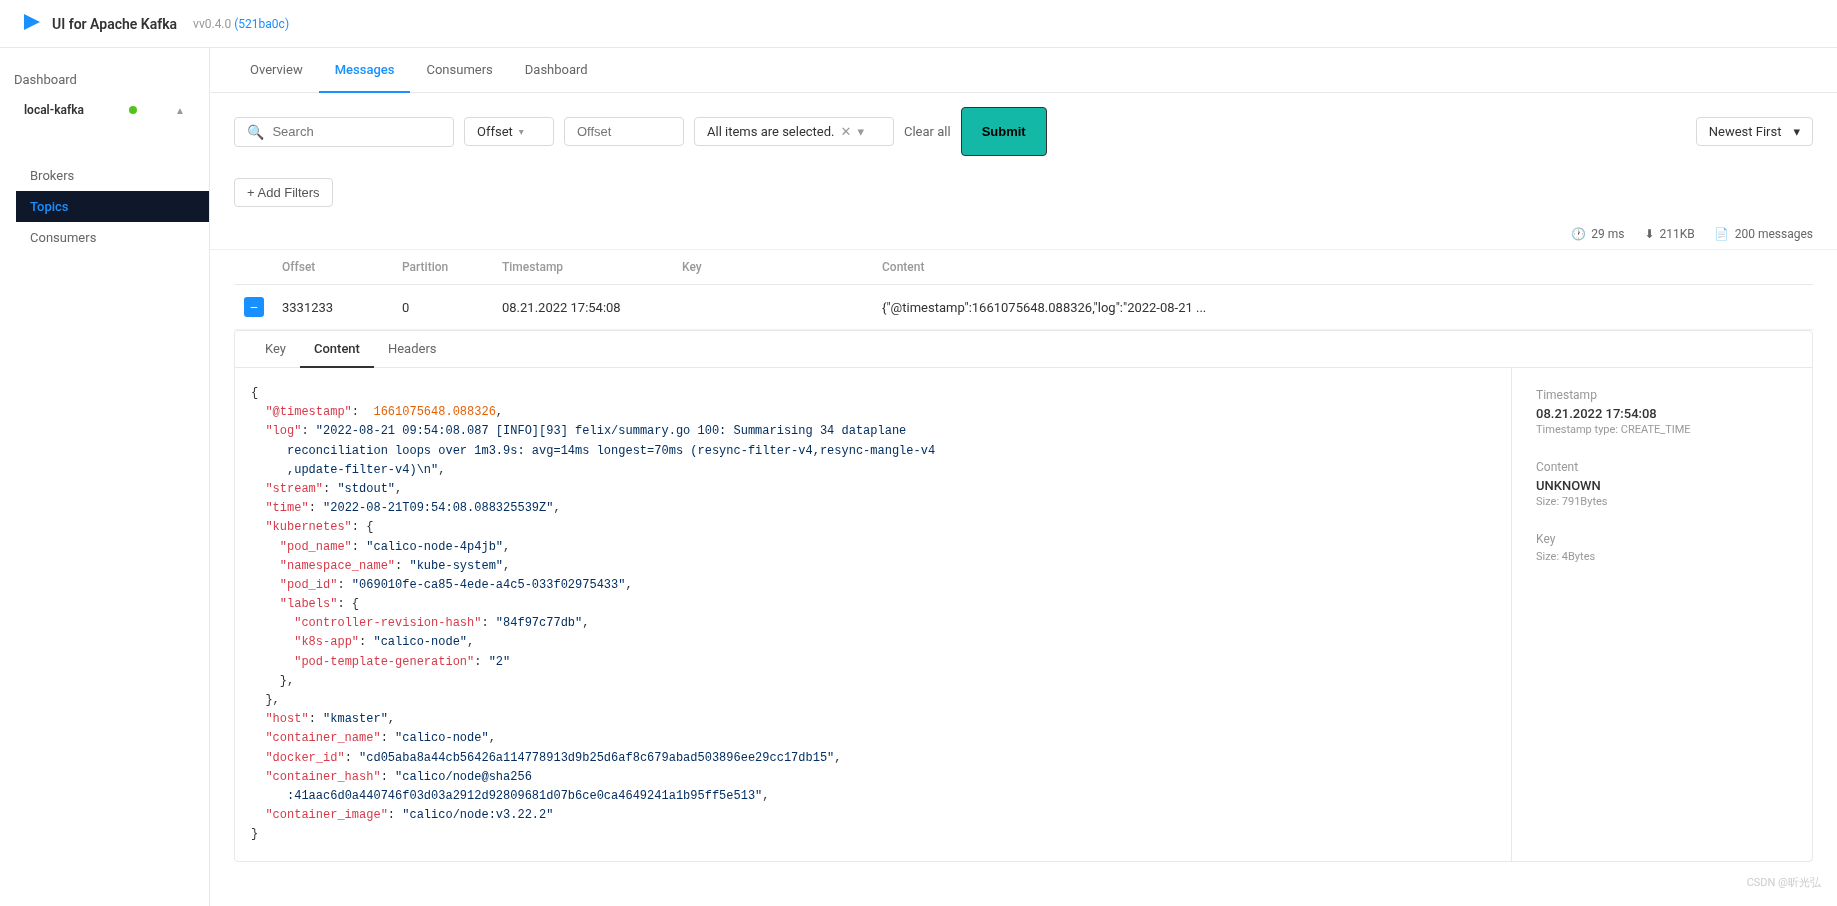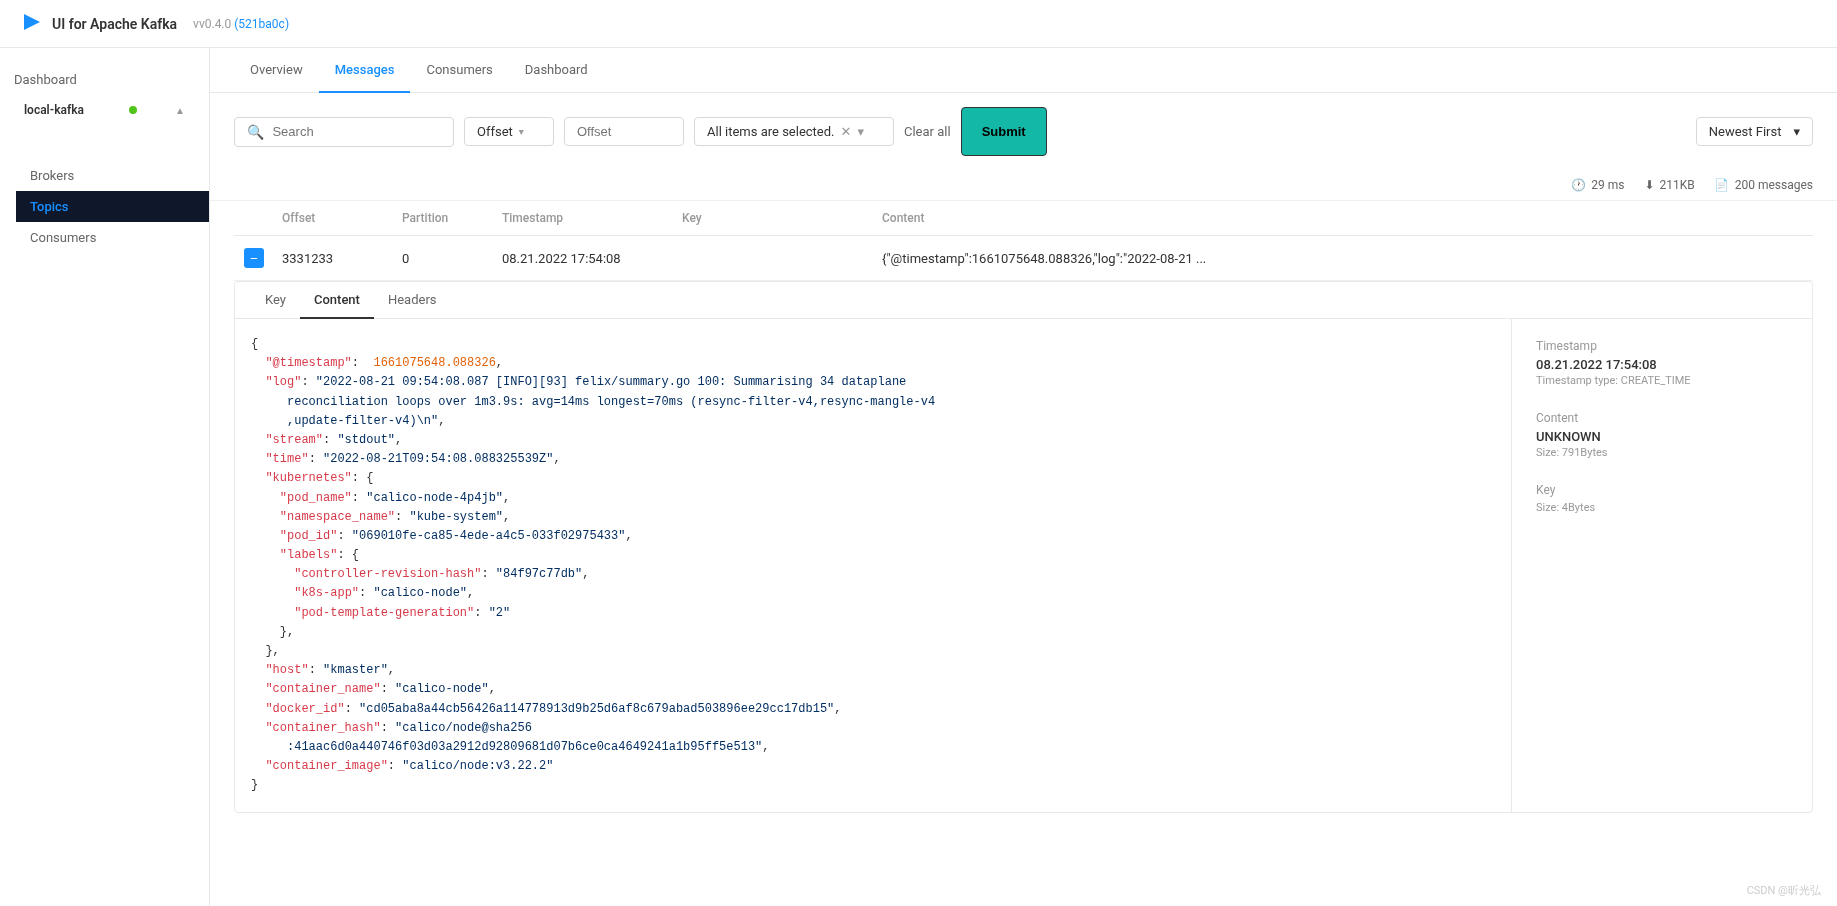--- a/index.html
+++ b/index.html
@@ -76,21 +76,21 @@
     .json-key { color: #d73a49; }
     .json-string { color: #032f62; }
     .json-number { color: #e36209; }
     .json-bracket { color: #333; }
     pre { white-space: pre-wrap; word-break: break-all; }
 
     
     .toolbar-row2 { padding: 8px 24px 12px; }
 
     
-    .watermark { position: fixed; bottom: 8px; right: 16px; font-size: 11px; color: #ccc; }
+    .watermark { position: fixed; bottom: 16px; right: 16px; font-size: 11px; color: #ccc; }
 
     .x-icon { color: #999; cursor: pointer; }
     .chevron-icon { color: #999; }
   </style>
 </head>
 <body>
 
 <div class="header">
   <div class="logo">
     <span class="logo-icon">
@@ -152,20 +152,23 @@
 
       <span class="clear-all">Clear all</span>
       <button class="submit-btn">Submit</button>
 
       <div class="newest-first-btn">
         <span>Newest First</span>
         <span>▾</span>
       </div>
     </div>
 
+    <div class="toolbar-row2">
+      <button class="add-filters-btn">+ Add Filters</button>
+    </div>
 
     <div class="stats-bar">
       <div class="stat-item">
         <span>🕐</span>
         <span>29 ms</span>
       </div>
       <div class="stat-item">
         <span>⬇</span>
         <span>211KB</span>
       </div>

